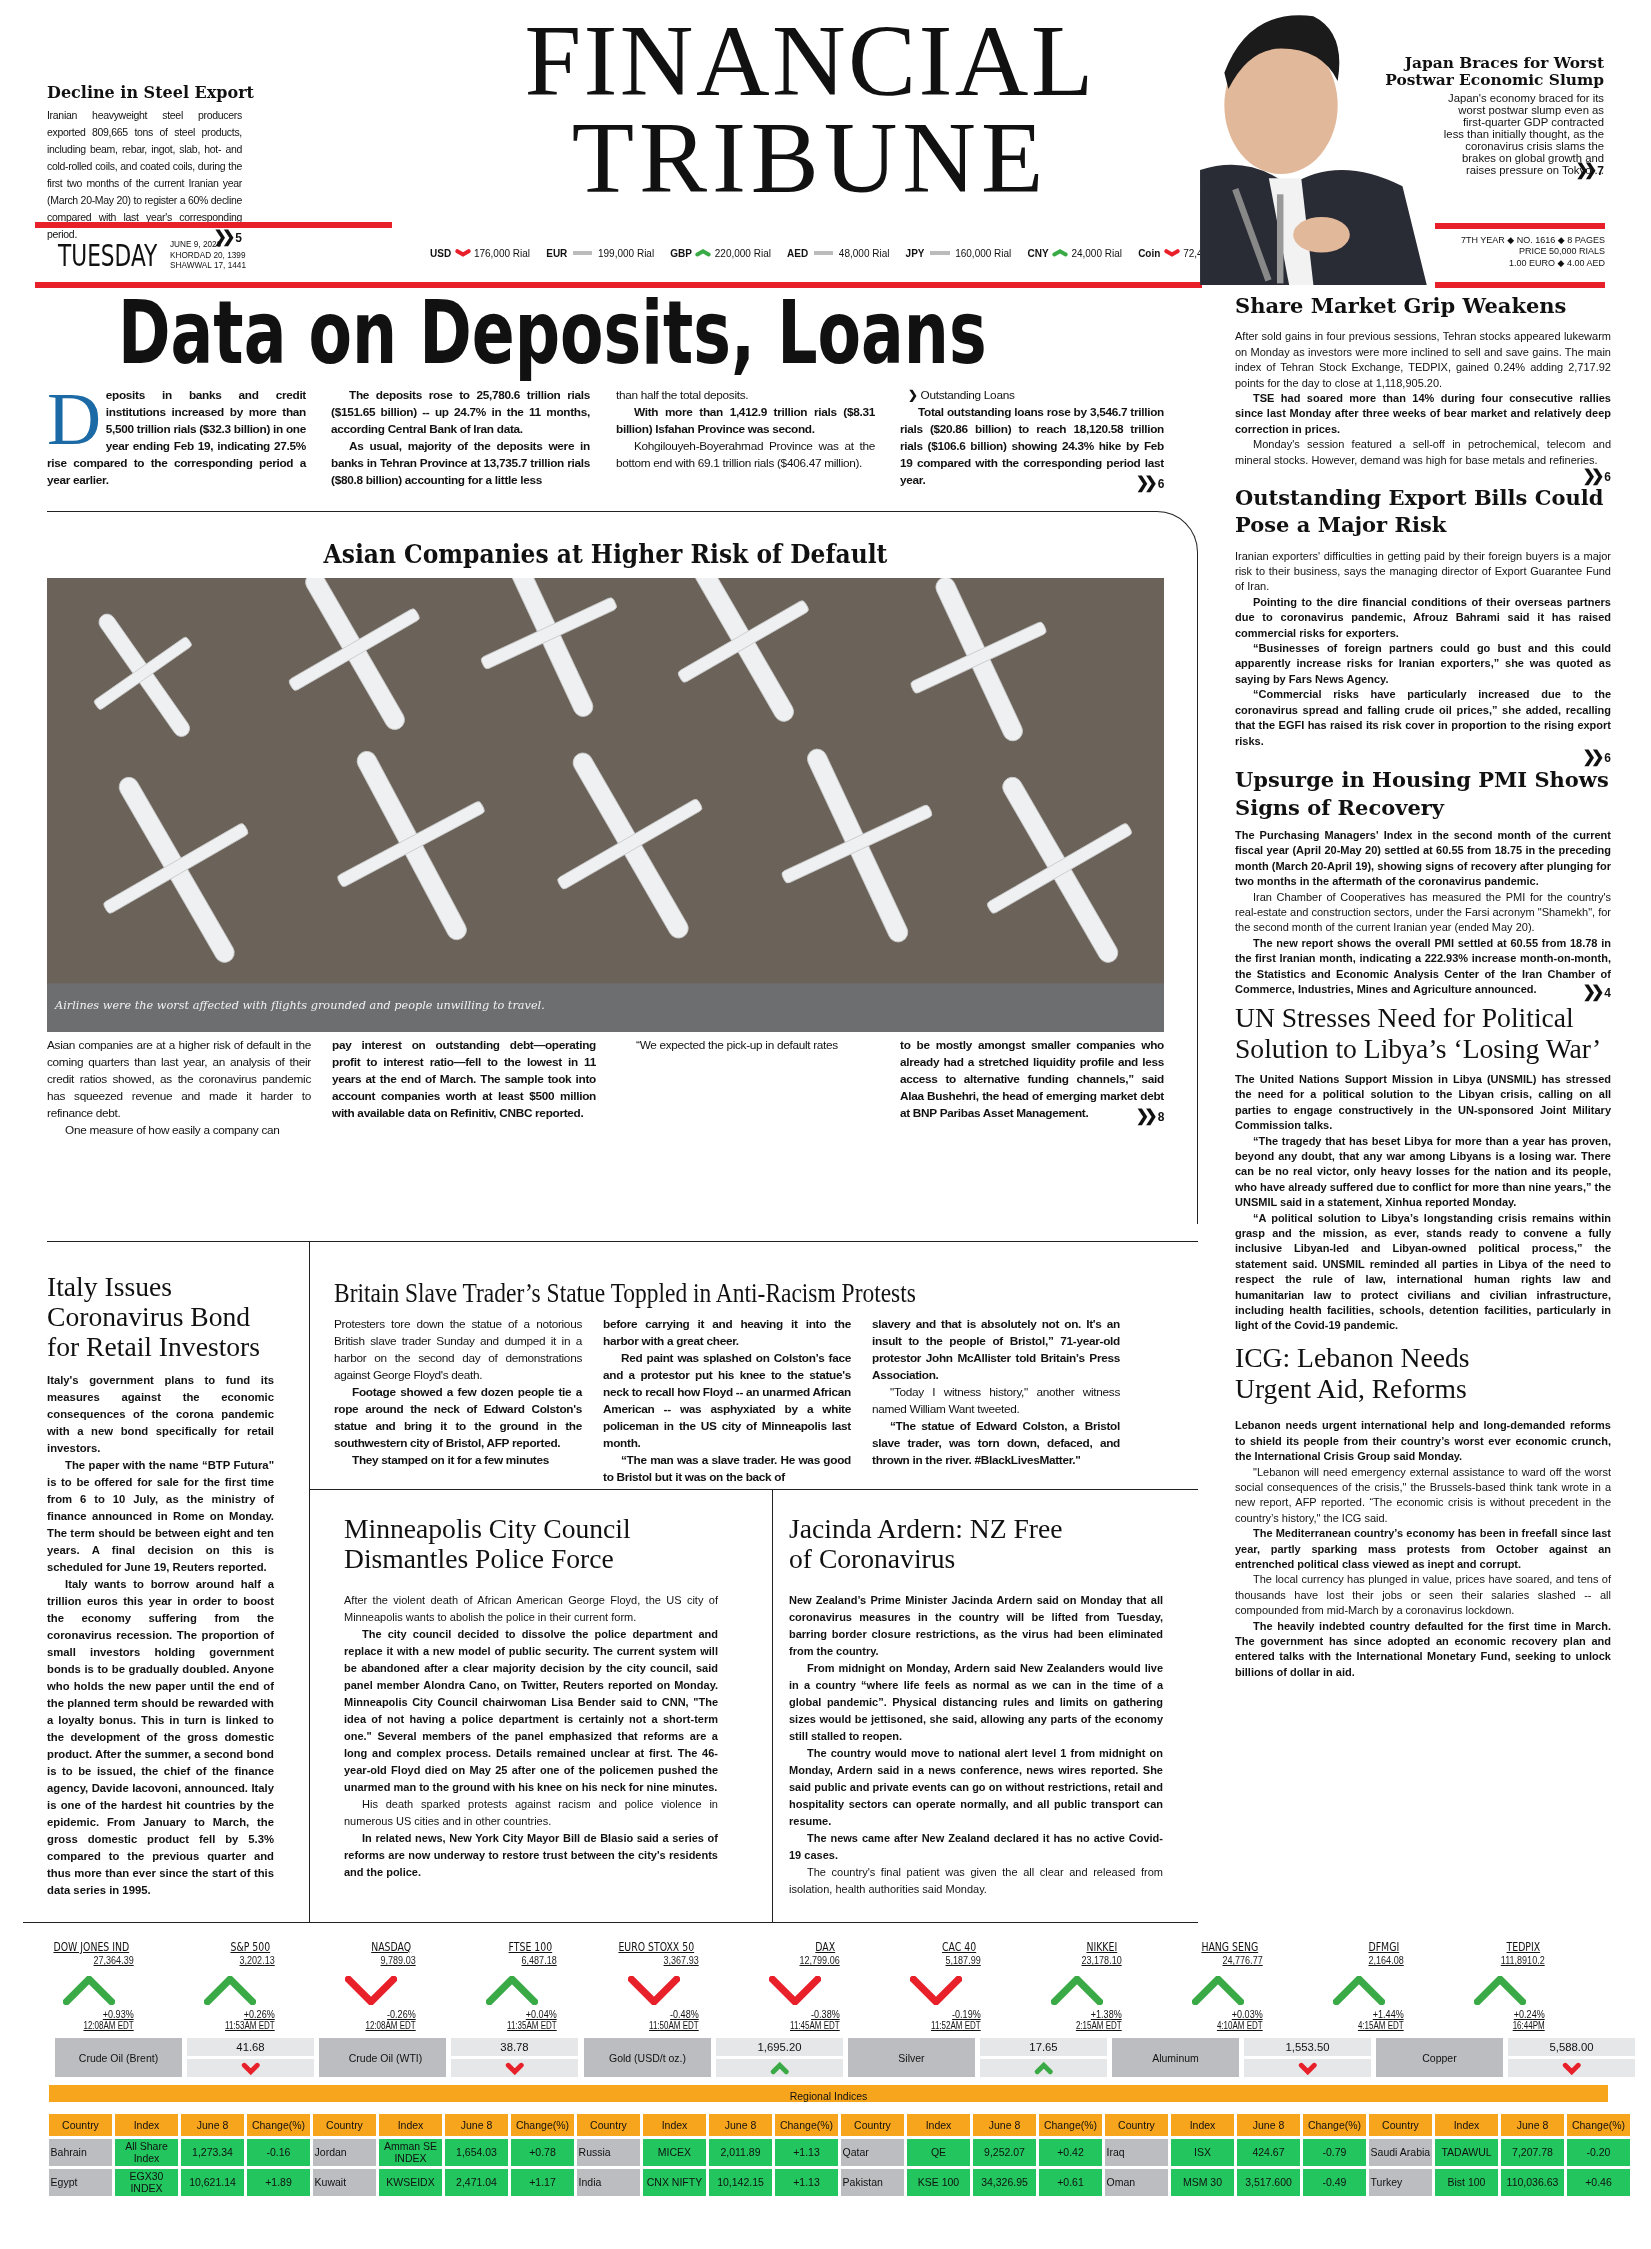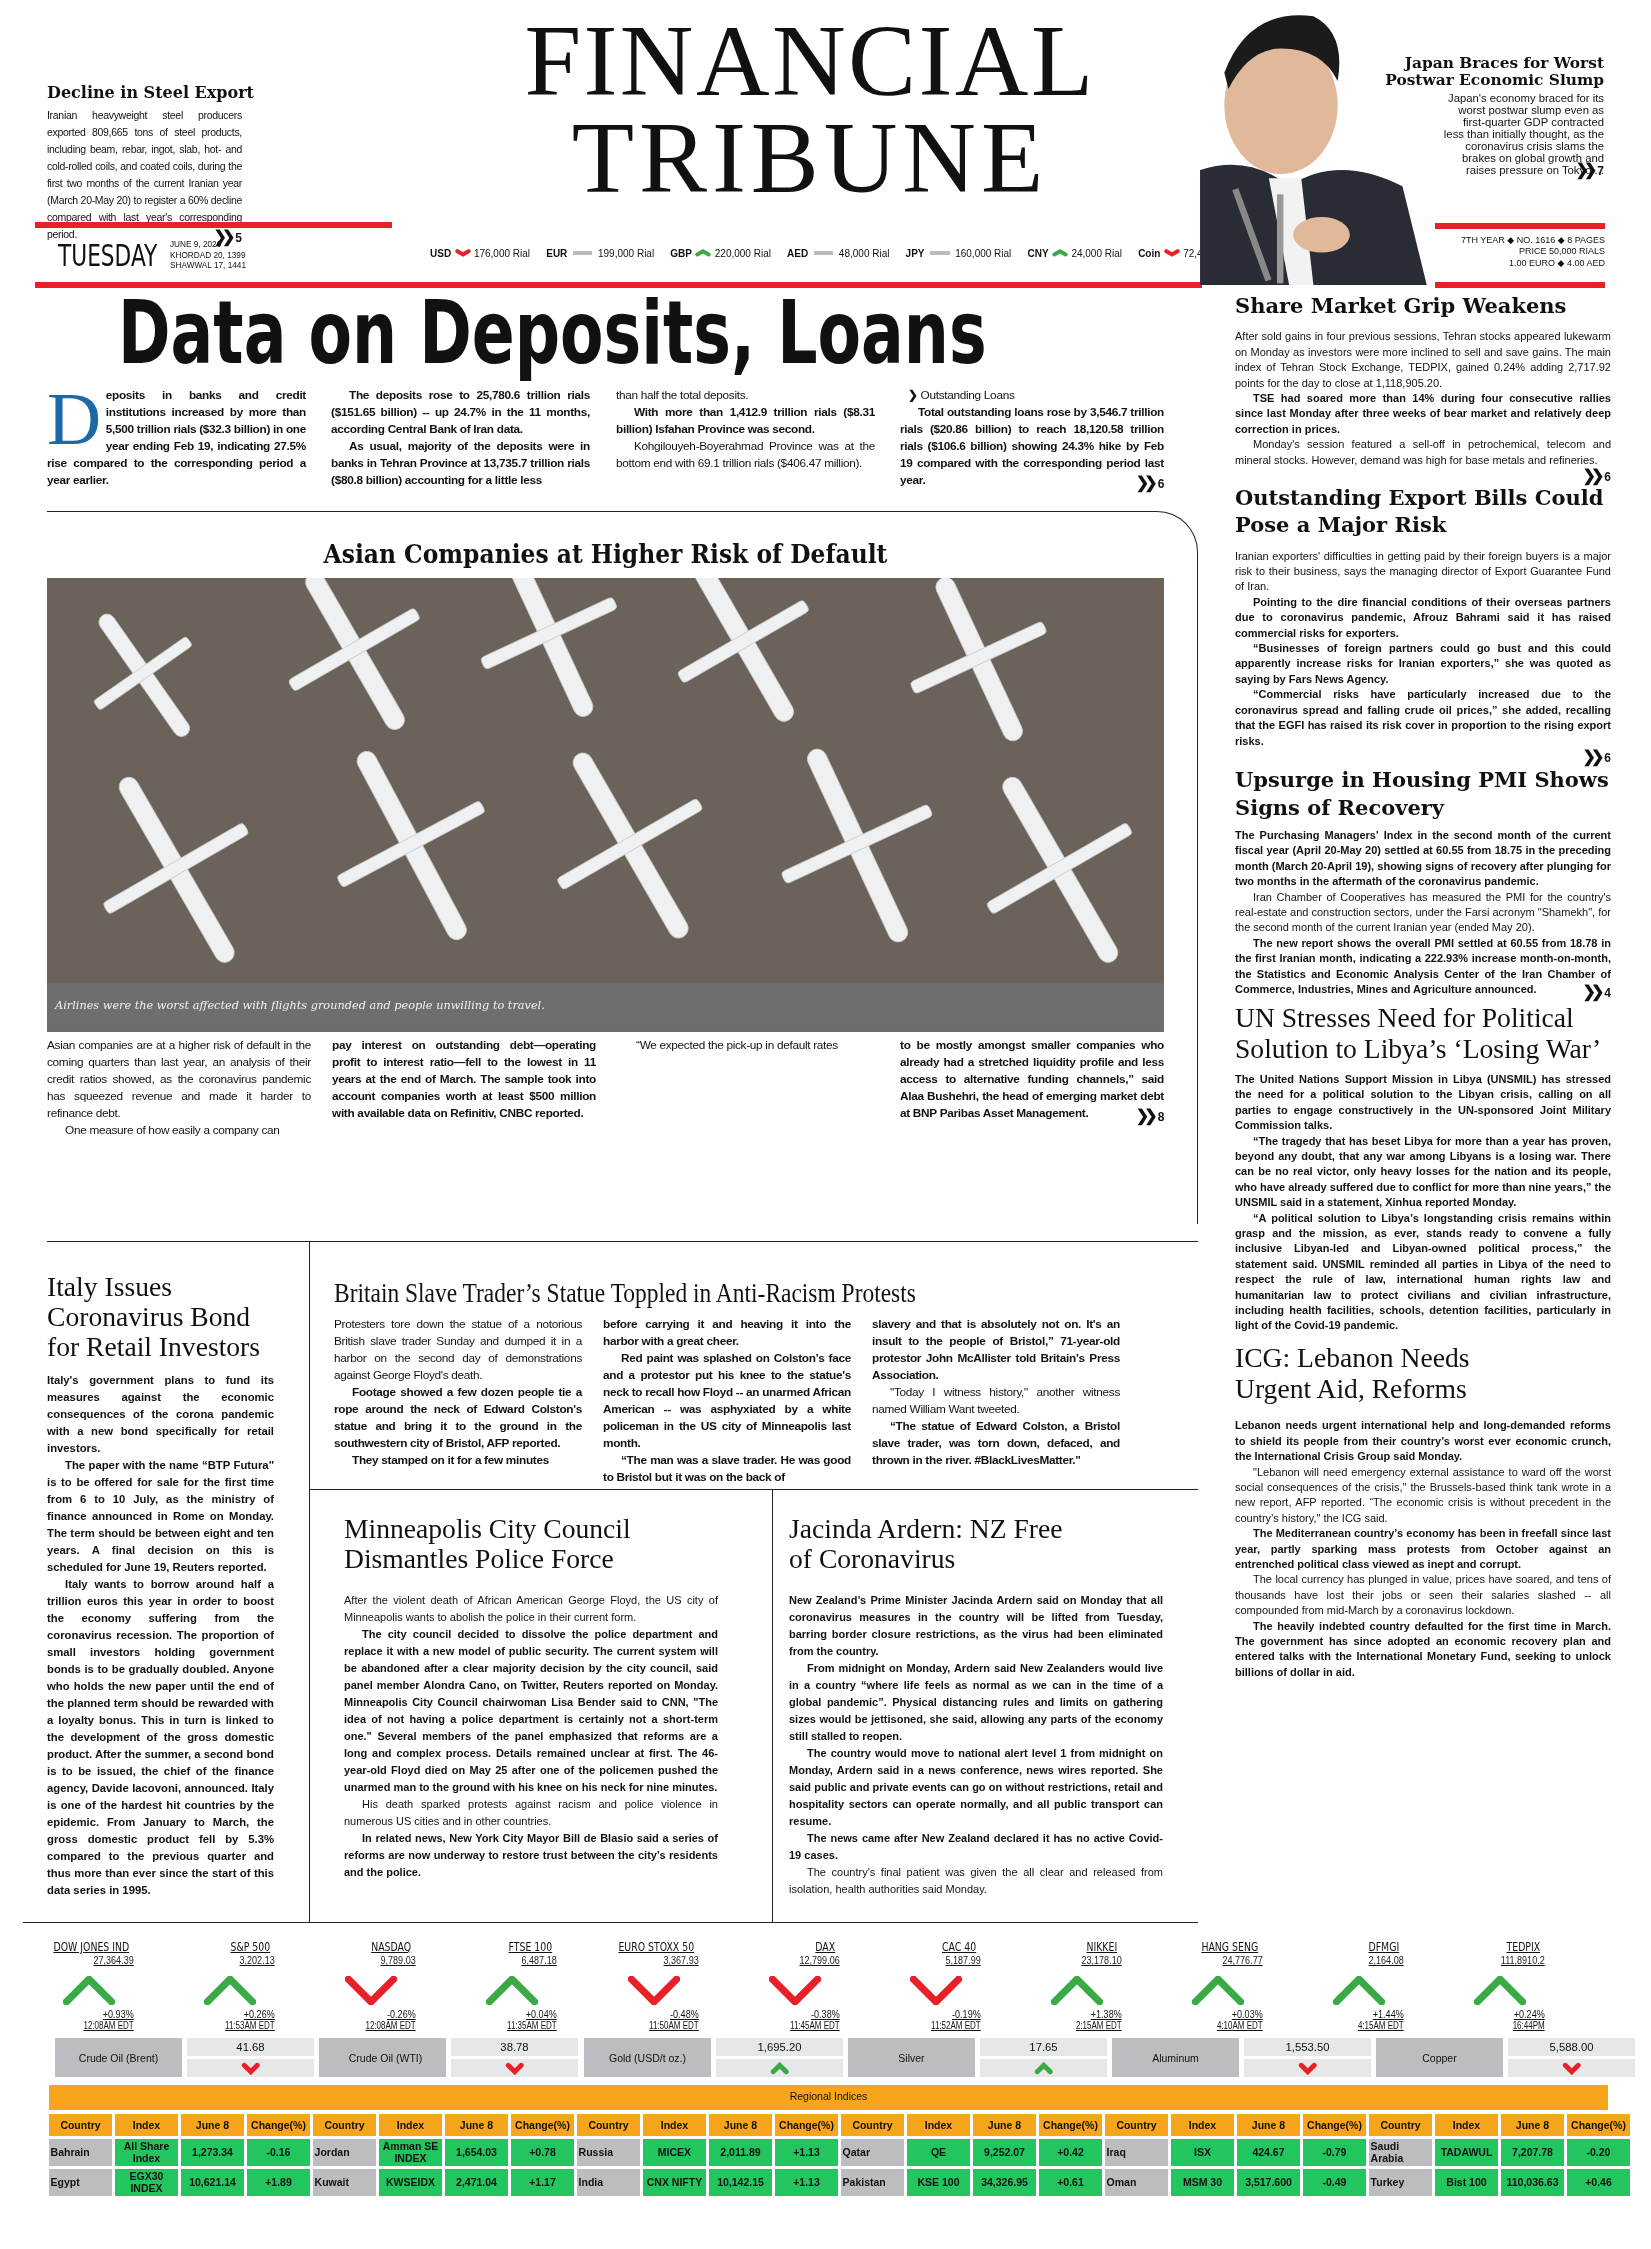--- a/index.html
+++ b/index.html
@@ -31,26 +31,26 @@
   .mk-item { position: absolute; top: 1939px; width: 113px; text-align: right; text-decoration: underline; }
   .mk-name { font-family: "DejaVu Sans", sans-serif; font-size: 13px; transform: scaleX(0.72); white-space: nowrap; }
   .mk-val { font-size: 11.3px; transform: scaleX(0.8); color: #222; }
   .mk-chg { font-size: 11.3px; transform: scaleX(0.8); margin-top: 1.6px; }
   .mk-time { font-size: 10px; transform: scaleX(0.8); }
   .commod { position: absolute; top: 2038px; height: 41px; }
   .cm-label { position: absolute; background: #bcbdc0; font-size: 10.5px; display: flex; align-items: center; justify-content: center; height: 39px; width: 127px; transform-origin: center; }
   .cm-val { position: absolute; background: #e6e7e8; font-size: 11.3px; height: 18px; width: 127px; display: flex; align-items: center; justify-content: center; }
   .cm-dir { position: absolute; background: #e6e7e8; height: 18px; width: 127px; top: 21px; display: flex; align-items: center; justify-content: center; }
 
-  table.reg { position: absolute; left: 46px; top: 2111px; border-collapse: separate; border-spacing: 3.2px 3.2px; font-size: 10.5px; font-weight: bold; }
+  table.reg { position: absolute; left: 46px; top: 2111px; border-collapse: separate; border-spacing: 3.2px 3.2px; font-size: 10.5px; }
   table.reg td { text-align: center; padding: 0 1.6px; }
   table.reg tr.hdr td { background: #f7a51c; height: 22px; }
   table.reg tr.row td { background: #22c55e; height: 27px; line-height: 11.3px; }
   table.reg tr.row td.country { background: #bcbdc0; text-align: left; }
-  .reg-banner { position: absolute; left: 49px; top: 2085px; width: 1559px; height: 25px; background: #f7a51c; text-align: center; font-size: 10.5px; line-height: 23px; }
+  .reg-banner { position: absolute; left: 49px; top: 2085px; width: 1559px; height: 17px; background: #f7a51c; text-align: center; font-size: 10.5px; line-height: 23px; }
 
   .vline { position: absolute; width: 0.8px; background: #222; }
   .hline { position: absolute; height: 0.8px; background: #222; }
 
   .photo-japan { position: absolute; left: 1200px; top: 0; width: 243px; height: 285px; overflow: hidden; }
   .photo-planes { position: absolute; left: 47px; top: 578px; width: 1117px; height: 454px; overflow: hidden; background: #5a534c; }
 </style>
 </head>
 <body>
 

